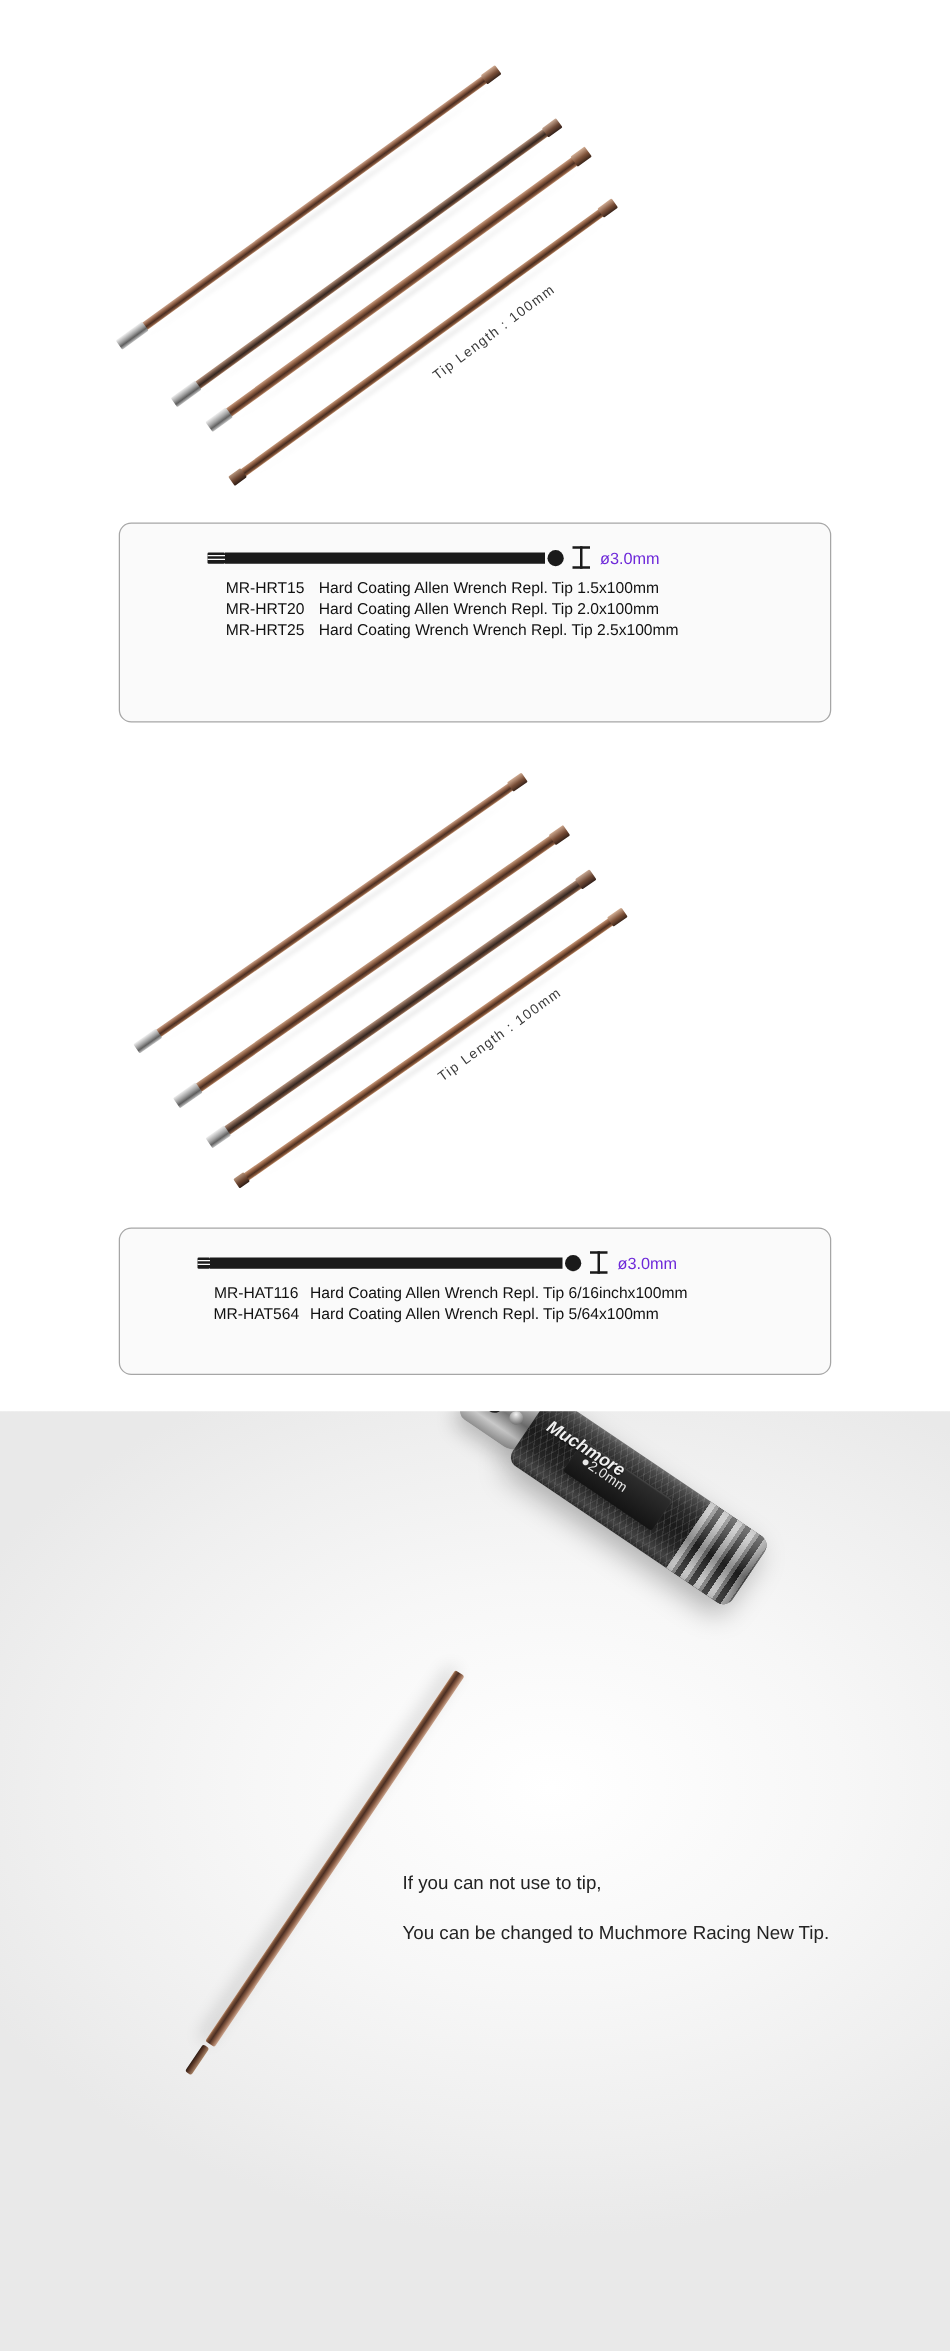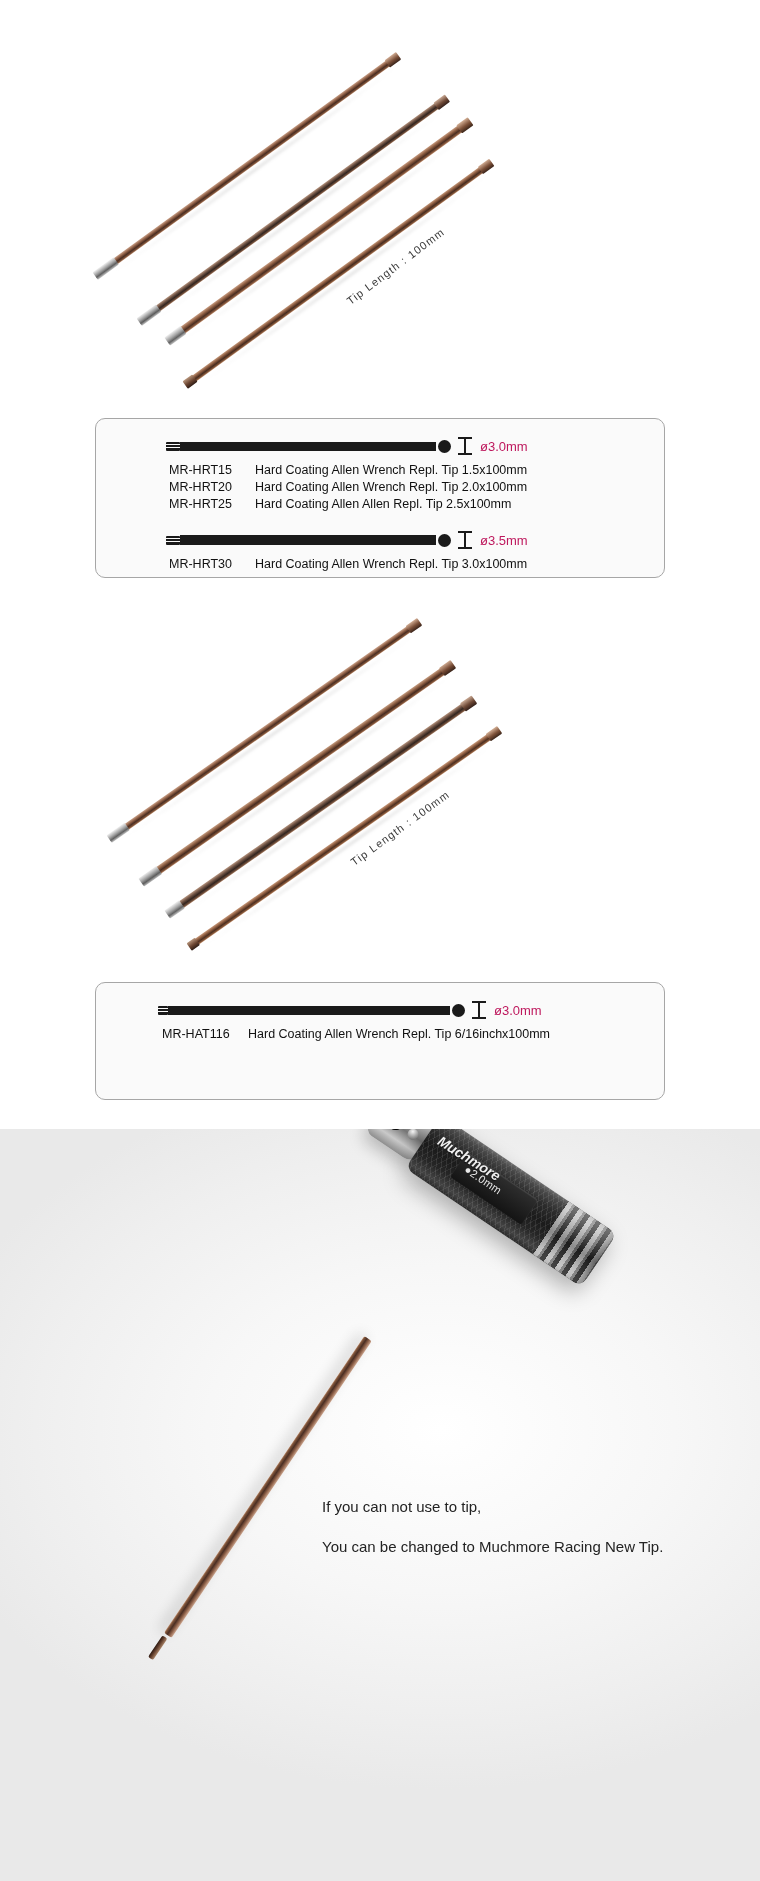--- a/index.html
+++ b/index.html
@@ -129,35 +129,36 @@
     position: absolute;
     left: 1px;
     width: 14px;
     height: 2px;
     background: #1a1a1a;
   }
   .dg-caliper .cap-t { top: 0; }
   .dg-caliper .cap-b { bottom: 0; }
   .dg-dim {
     font-size: 13px;
-    color: #be185d;
+    color: #6d28d9;
     margin-left: 7px;
     white-space: nowrap;
   }
   .spec-line {
     font-size: 12.5px;
     color: #111;
     line-height: 17px;
     white-space: nowrap;
     display: flex;
   }
   .spec-code {
     display: inline-block;
     width: 86px;
     flex: 0 0 86px;
+    text-align: center;
   }
   .spec-list { margin: 3px 0 0 55px; }
   .spec-list.wide { margin-left: 48px; }
   .spec-gap { height: 14px; }
 
   
   #hero {
     position: absolute;
     left: 0;
     top: 1129px;
@@ -325,45 +326,27 @@
       <div class="spec-line">
         <span class="spec-code">MR-HRT15</span>
         <span>Hard Coating Allen Wrench Repl. Tip 1.5x100mm</span>
       </div>
       <div class="spec-line">
         <span class="spec-code">MR-HRT20</span>
         <span>Hard Coating Allen Wrench Repl. Tip 2.0x100mm</span>
       </div>
       <div class="spec-line">
         <span class="spec-code">MR-HRT25</span>
-        <span>Hard Coating Allen Allen Repl. Tip 2.5x100mm</span>
+        <span>Hard Coating Wrench Wrench Repl. Tip 2.5x100mm</span>
       </div>
     </div>
   </div>
 
   <div class="spec-gap"></div>
 
-  <div class="spec-group">
-    <div class="diagram-row">
-      <div class="dg-hex"></div>
-      <div class="dg-bar" style="width:256px; height:10px;"></div>
-      <div class="dg-ball"></div>
-      <div class="dg-caliper">
-        <span class="cap-t"></span>
-          <span class="cap-b"></span>
-      </div>
-      <div class="dg-dim">ø3.5mm</div>
-    </div>
-    <div class="spec-list">
-      <div class="spec-line">
-        <span class="spec-code">MR-HRT30</span>
-        <span>Hard Coating Allen Wrench Repl. Tip 3.0x100mm</span>
-      </div>
-    </div>
-  </div>
 </div>
 
 <div class="photo" id="photo-middle" style="top:595px; height:380px;">
   <div class="photo-inner">
 
     <div class="rod" style="left:110px; top:240px; width:376px; height:7px; transform: rotate(-35deg);">
       <div class="shaft" style="background:linear-gradient(to bottom,#caa189 0%,#8d5e44 34%,#4b2e22 62%,#7d5238 86%,#bb8b6b 100%);"></div>
       <div class="tip" style="left:-1px; width:22px; background:linear-gradient(to bottom,#f1f1f1,#9e9e9e 45%,#606060 72%,#c4c4c4 100%);"></div>
       <div class="tip" style="right:-2px; width:14px; background:linear-gradient(to bottom,#d0ab92,#7a4f38 55%,#3a241a 100%);"></div>
       <div class="shadow"></div>
@@ -404,20 +387,24 @@
         <span class="cap-t"></span>
           <span class="cap-b"></span>
       </div>
       <div class="dg-dim">ø3.0mm</div>
     </div>
     <div class="spec-list wide">
       <div class="spec-line">
         <span class="spec-code">MR-HAT116</span>
         <span>Hard Coating Allen Wrench Repl. Tip 6/16inchx100mm</span>
       </div>
+      <div class="spec-line">
+        <span class="spec-code">MR-HAT564</span>
+        <span>Hard Coating Allen Wrench Repl. Tip 5/64x100mm</span>
+      </div>
     </div>
   </div>
 </div>
 
 <div id="hero">
 
   <div class="hero-rod" style="left:368px; top:205px; width:358px; height:9px; transform: rotate(124deg);
               background:linear-gradient(to bottom,#caa38c 0%,#8b5e46 32%,#4a2e23 60%,#7d5339 86%,#b98a6c 100%);
               box-shadow:0 6px 14px rgba(0,0,0,0.16);"></div>
   <div class="hero-rod" style="left:165px; top:505px; width:26px; height:6px; transform: rotate(124deg);

